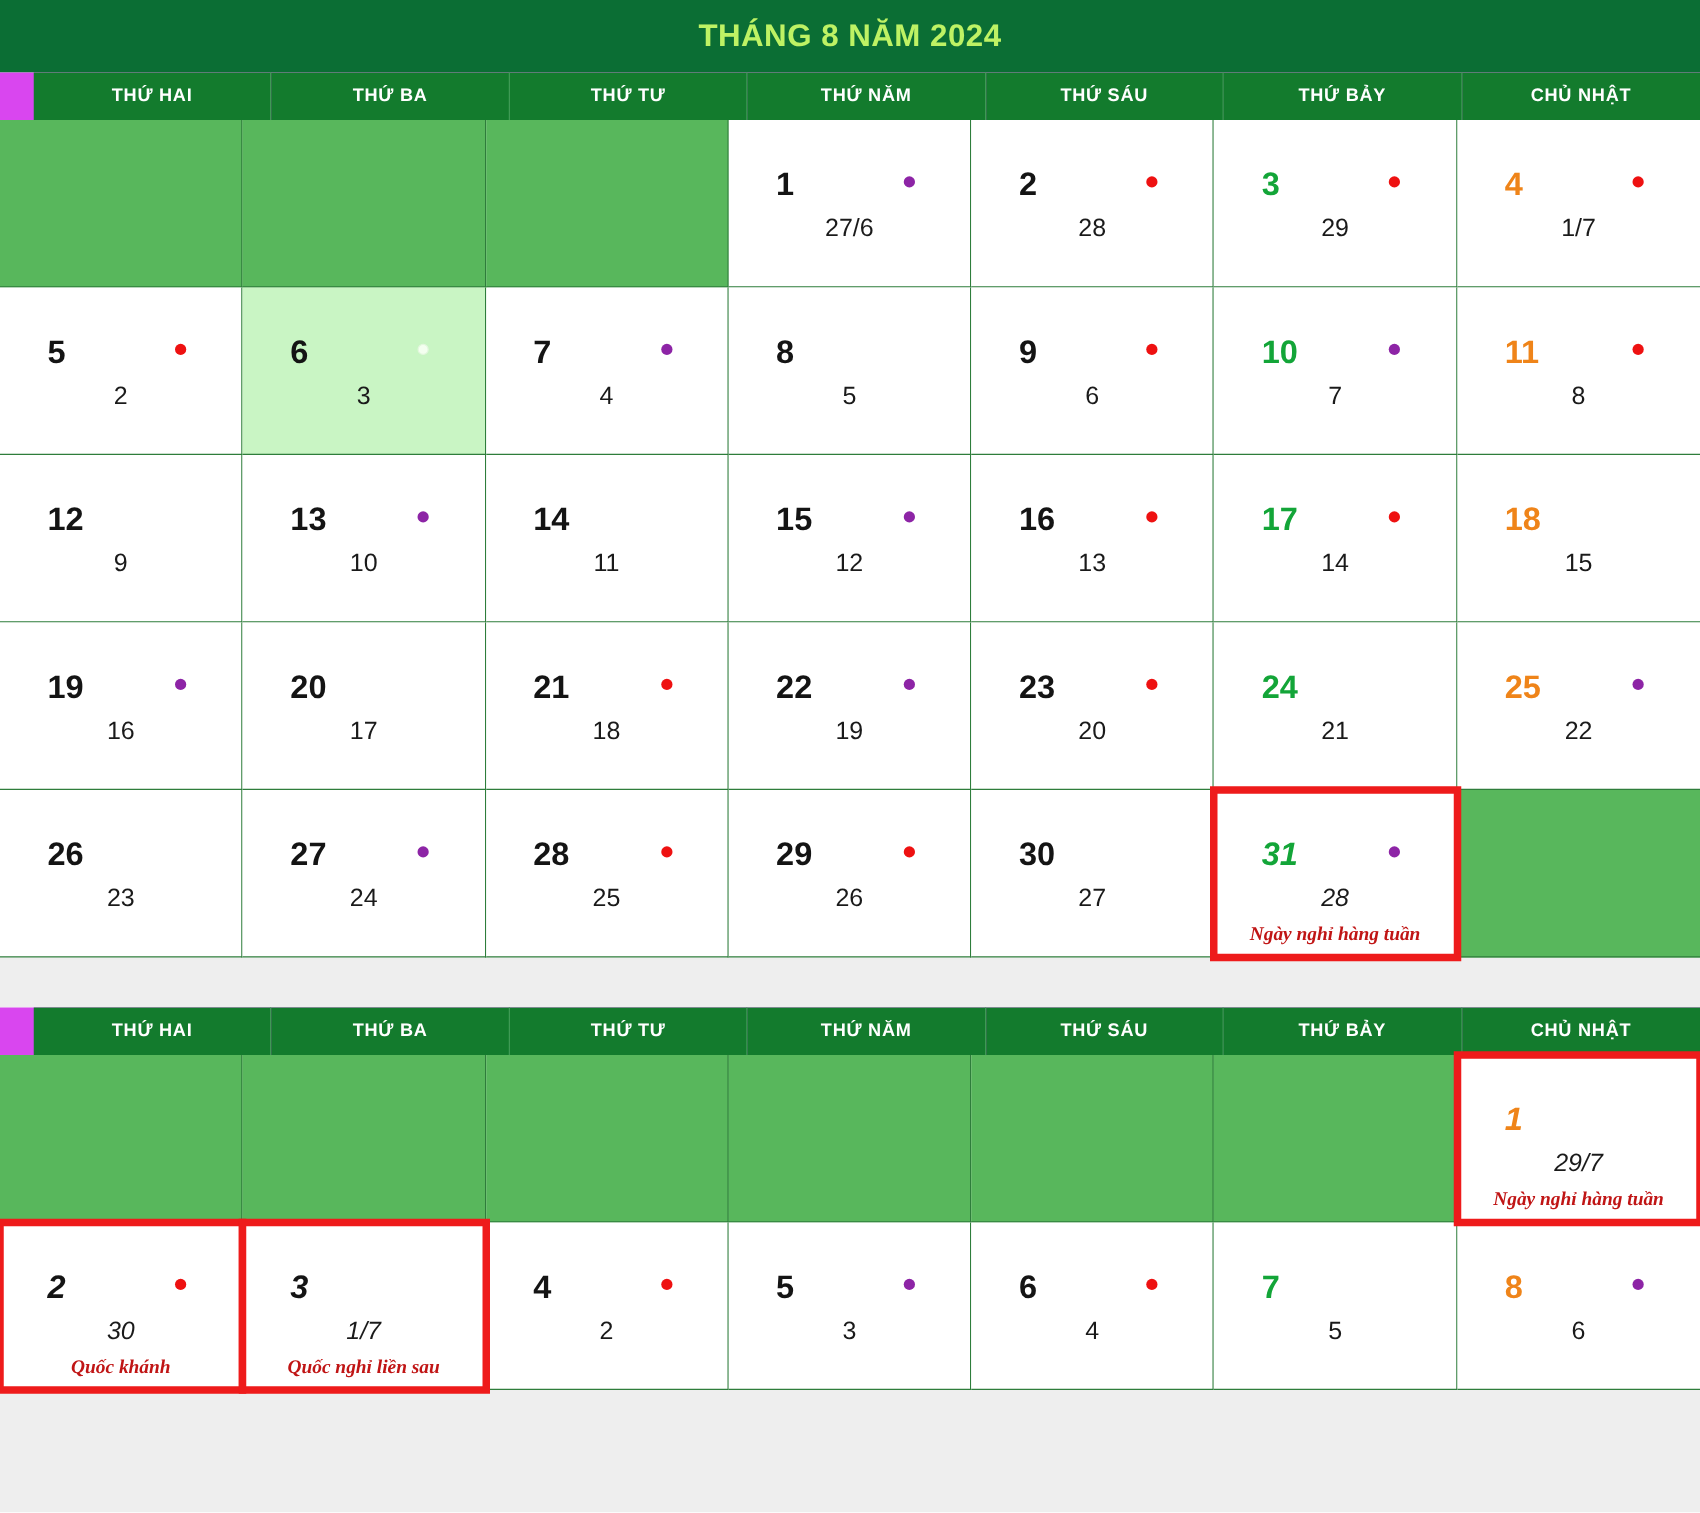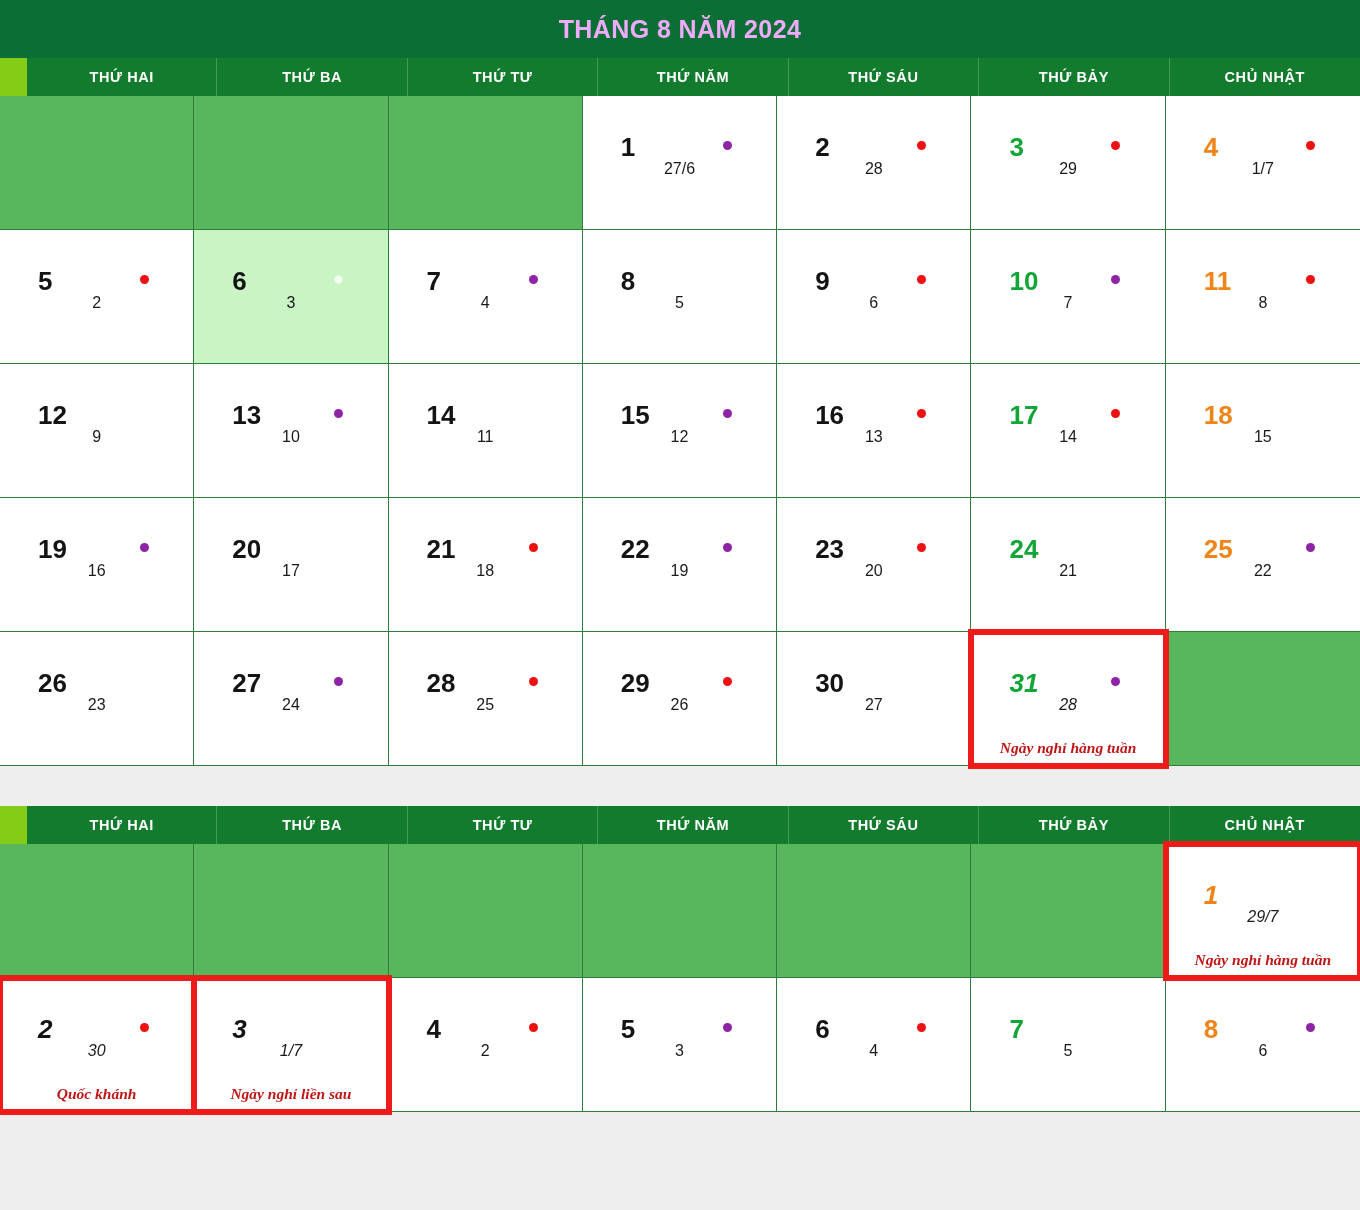--- a/index.html
+++ b/index.html
@@ -9,34 +9,34 @@
     background: #ffffff;
     font-family: "Liberation Sans", sans-serif;
     overflow: hidden;
   }
   .page { width: 1360px; height: 1210px; position: relative; background:#eeeeee; }
 
   .month-block { width: 1360px; background:#ffffff; }
 
   .month-title {
     background: #0b6e34;
-    color: #f0abfc;
+    color: #bef264;
     text-align: center;
     font-size: 25px;
     font-weight: bold;
     letter-spacing: .4px;
     height: 58px;
     line-height: 58px;
     font-family: "Liberation Sans", sans-serif;
   }
 
   .dow-row {
     display: grid;
     grid-template-columns: repeat(7, 1fr);
-    background: #84cc16;
+    background: #d946ef;
     height: 38px;
     padding-left: 27px;
   }
   .dow {
     color: #ffffff;
     font-size: 14.5px;
     font-weight: bold;
     letter-spacing: .6px;
     display: flex;
     align-items: center;
@@ -79,24 +79,24 @@
     width: 9px;
     height: 9px;
     border-radius: 50%;
   }
   .dot.red { background: #ee1111; }
   .dot.purple { background: #8d24a6; }
   .dot.pale { background: #f4fff0; border: 1px solid #e3f7de; }
 
   .lunar {
     position: absolute;
-    top: 64px;
+    top: 76px;
     left: 0; right: 0;
     text-align: center;
-    font-size: 16px;
+    font-size: 20px;
     color: #1a1a1a;
     font-family: "Liberation Sans", sans-serif;
   }
 
   .note {
     position: absolute;
     bottom: 8px;
     left: 0; right: 0;
     text-align: center;
     font-size: 15.5px;
@@ -317,21 +317,21 @@
         </div>
         <div class="cell marked">
           <div class="daynum">2</div>
           <span class="dot red"></span>
           <div class="lunar">30</div>
           <div class="note">Quốc khánh</div>
         </div>
         <div class="cell marked">
           <div class="daynum">3</div>
           <div class="lunar">1/7</div>
-          <div class="note">Ngày nghỉ liền sau</div>
+          <div class="note">Quốc nghỉ liền sau</div>
         </div>
         <div class="cell">
           <div class="daynum">4</div>
           <span class="dot red"></span>
           <div class="lunar">2</div>
         </div>
         <div class="cell">
           <div class="daynum">5</div>
           <span class="dot purple"></span>
           <div class="lunar">3</div>

